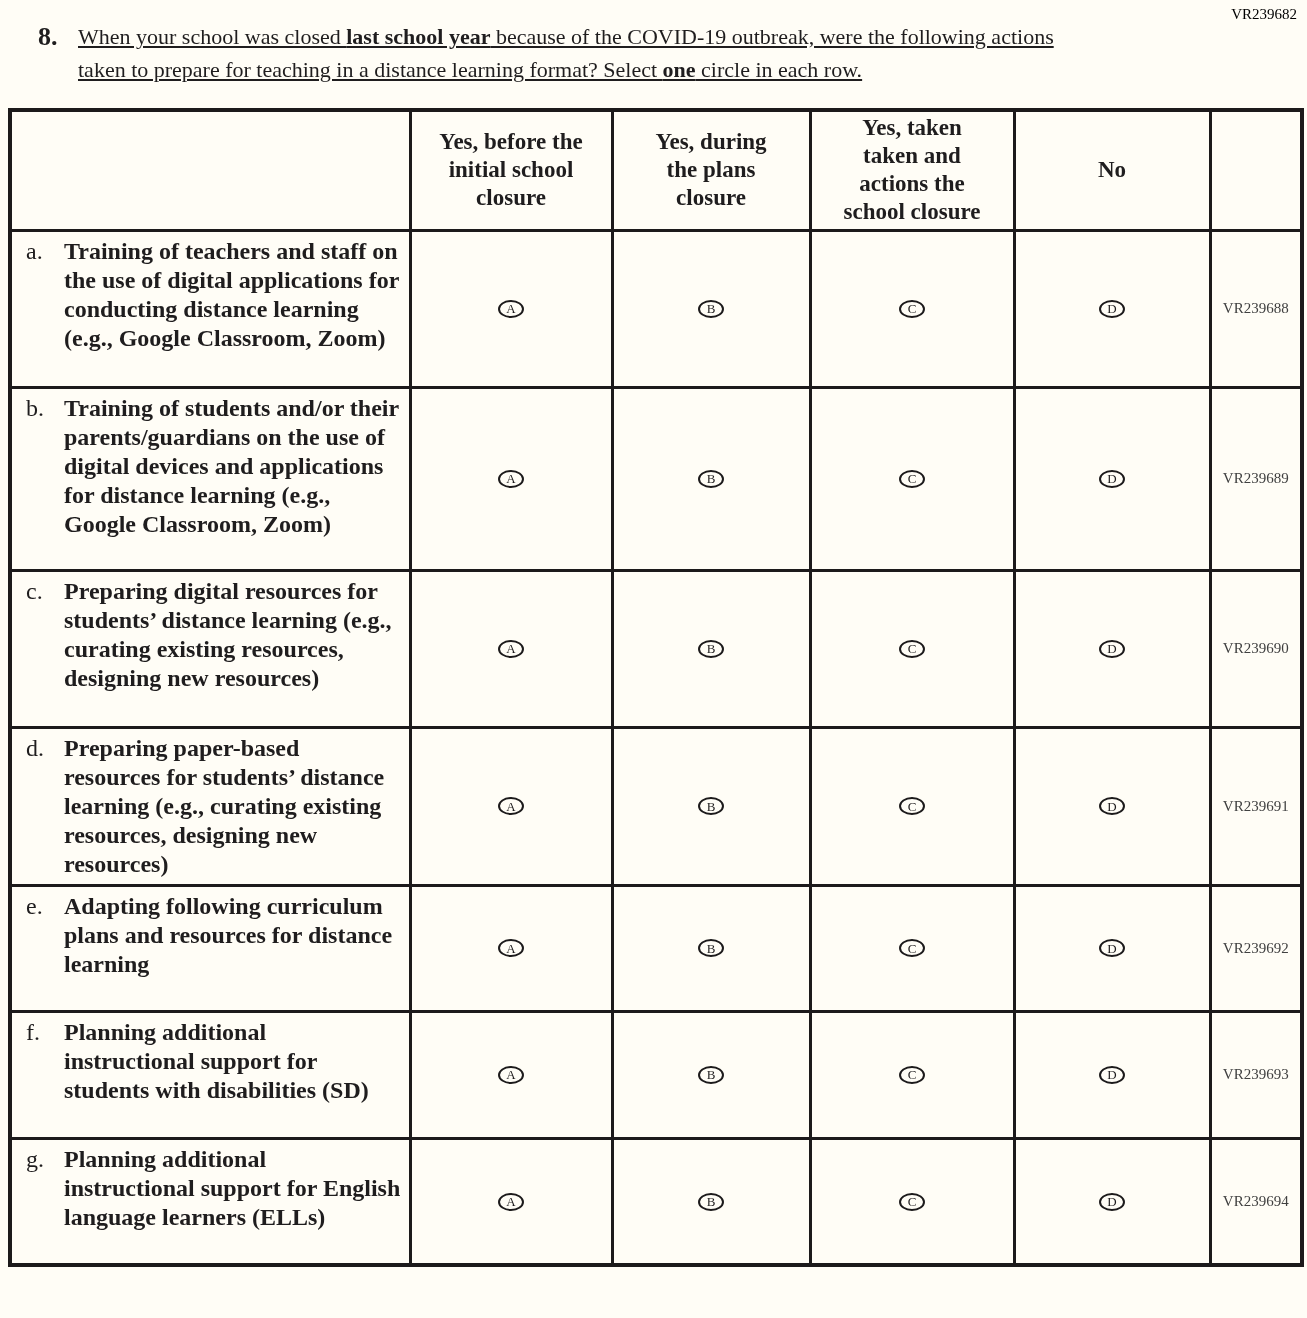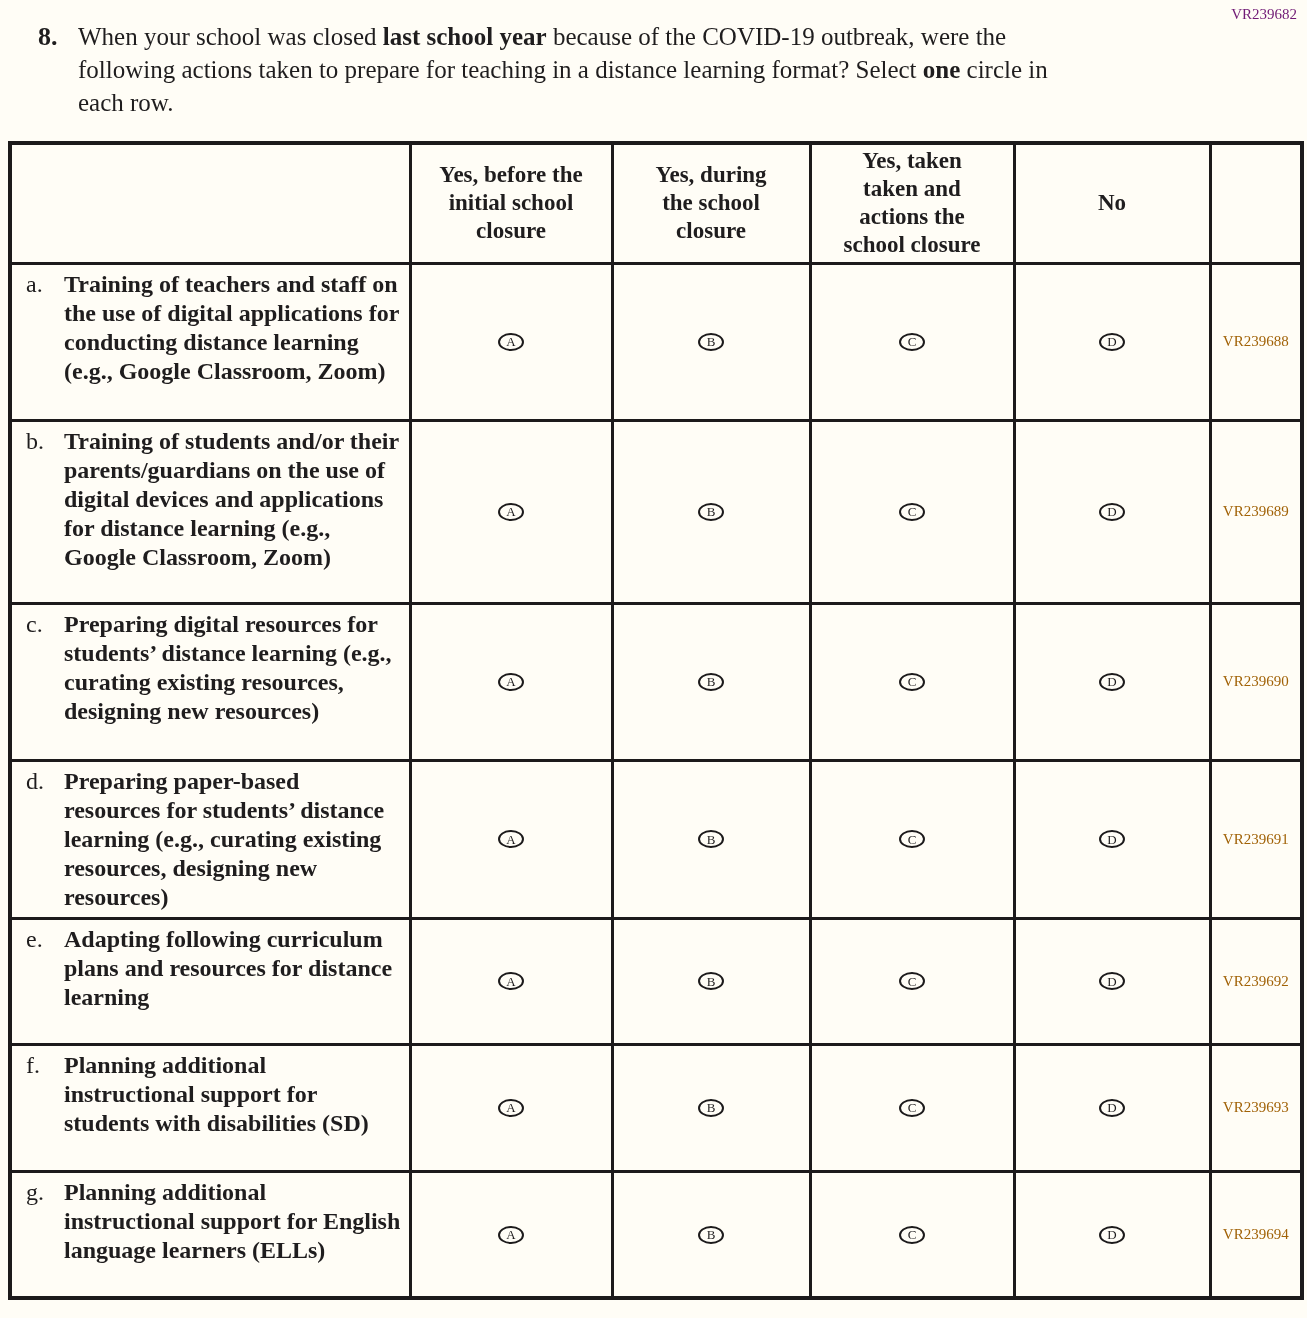--- a/index.html
+++ b/index.html
@@ -14,37 +14,38 @@
     width: 1307px;
     height: 1318px;
     background: #fffdf6;
     overflow: hidden;
   }
   .corner-code {
     position: absolute;
     top: 6px;
     right: 10px;
     font-size: 15px;
-    color: #701a75;
+    color: #000000;
   }
   .question {
     display: flex;
     padding: 20px 0 0 38px;
   }
   .q-number {
     font-weight: bold;
     font-size: 26px;
     width: 40px;
     flex: 0 0 40px;
     line-height: 33px;
   }
   .q-text {
     width: 1020px;
-    font-size: 25px;
+    font-size: 22px;
     line-height: 33px;
+    text-decoration: underline;
   }
   .q-bold { font-weight: bold; }
   table.grid {
     border-collapse: collapse;
     table-layout: fixed;
     width: 1292px;
     margin: 22px 0 12px 8px;
     border: 4px solid #1c1a1b;
   }
   table.grid th, table.grid td {
@@ -91,21 +92,21 @@
     border-radius: 50%;
     font-size: 13px;
     line-height: 1;
     cursor: pointer;
     background: transparent;
   }
   td.code-cell {
     text-align: center;
     vertical-align: middle;
     font-size: 15px;
-    color: #a16207;
+    color: #404040;
     padding: 0 2px;
   }
 </style>
 </head>
 <body>
 
 <div class="page">
 
   <div class="corner-code">VR239682</div>
 
@@ -126,21 +127,21 @@
     <thead>
       <tr>
         <th></th>
         <th>
           <span class="hline">Yes, before the</span>
           <span class="hline">initial school</span>
           <span class="hline">closure</span>
         </th>
         <th>
           <span class="hline">Yes, during</span>
-          <span class="hline">the school</span>
+          <span class="hline">the plans</span>
           <span class="hline">closure</span>
         </th>
         <th>
           <span class="hline">Yes, taken</span>
           <span class="hline">taken and</span>
           <span class="hline">actions the</span>
           <span class="hline">school closure</span>
         </th>
         <th>
           <span class="hline">No</span>

